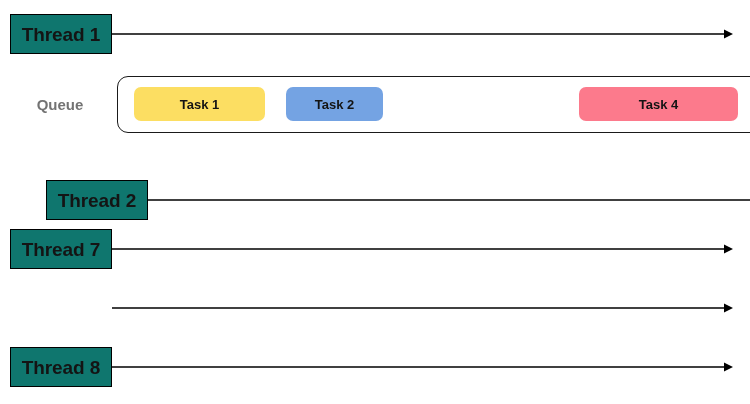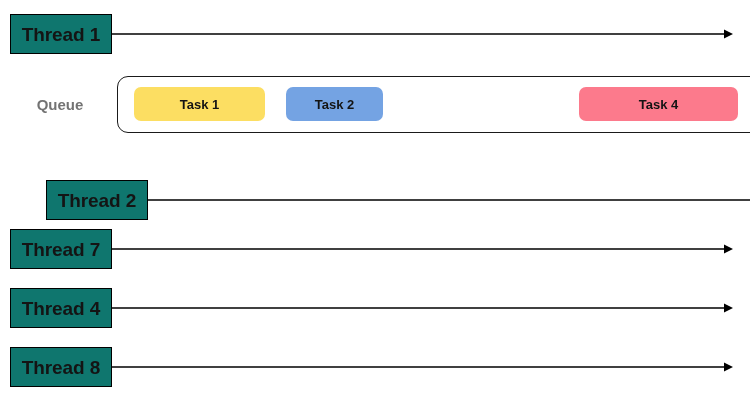--- a/index.html
+++ b/index.html
@@ -162,23 +162,20 @@
     </div>
     <div class="thread-arrow">
       <svg width="622" height="40" viewBox="0 0 622 40" xmlns="http://www.w3.org/2000/svg">
         <line x1="0" y1="20" x2="612" y2="20" stroke="#000000" stroke-width="1.6"></line>
         <polygon points="612,15.5 621,20 612,24.5" fill="#000000"></polygon>
       </svg>
     </div>
   </div>
 
   <div class="thread-row" style="top:288px;">
-    <div class="thread-box">
-      <span class="thread-label">Thread 4</span>
-    </div>
     <div class="thread-arrow">
       <svg width="622" height="40" viewBox="0 0 622 40" xmlns="http://www.w3.org/2000/svg">
         <line x1="0" y1="20" x2="612" y2="20" stroke="#000000" stroke-width="1.6"></line>
         <polygon points="612,15.5 621,20 612,24.5" fill="#000000"></polygon>
       </svg>
     </div>
   </div>
 
   <div class="thread-row" style="top:347px;">
     <div class="thread-box">

